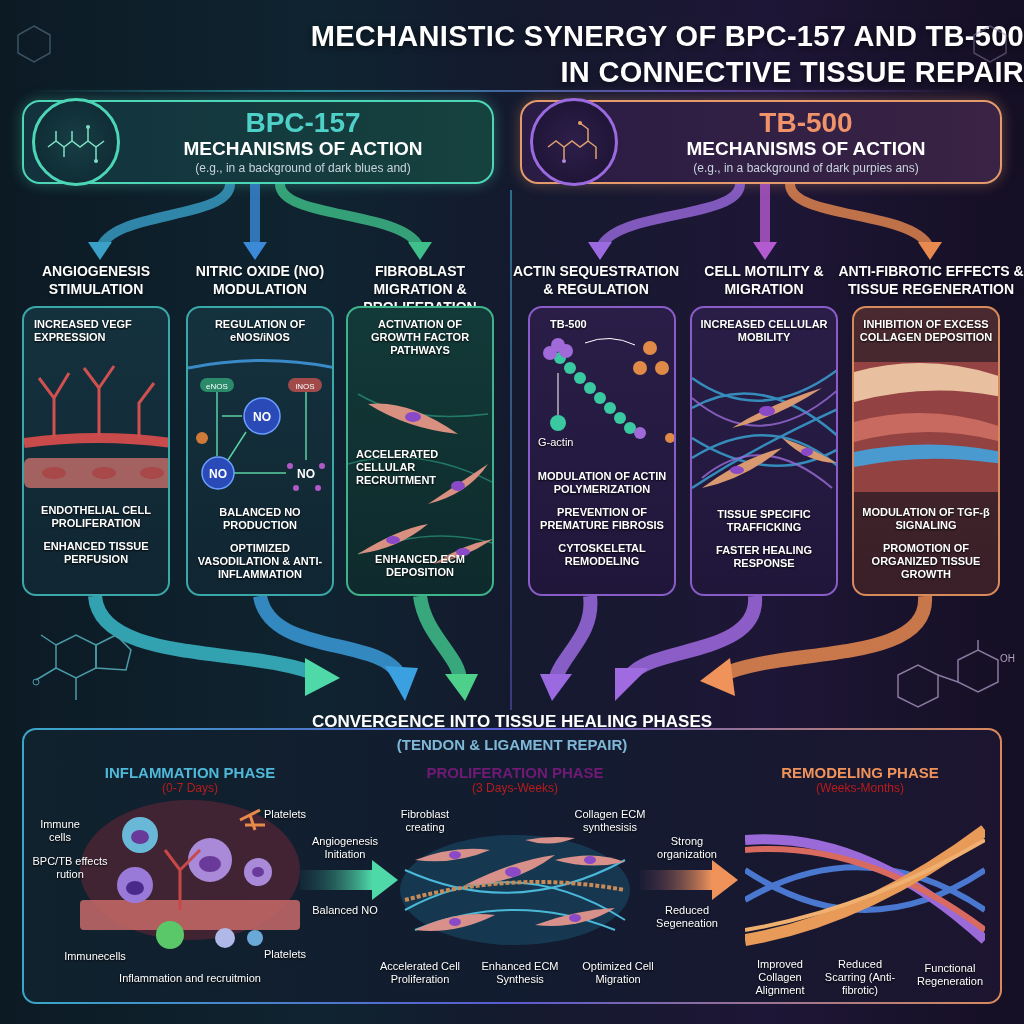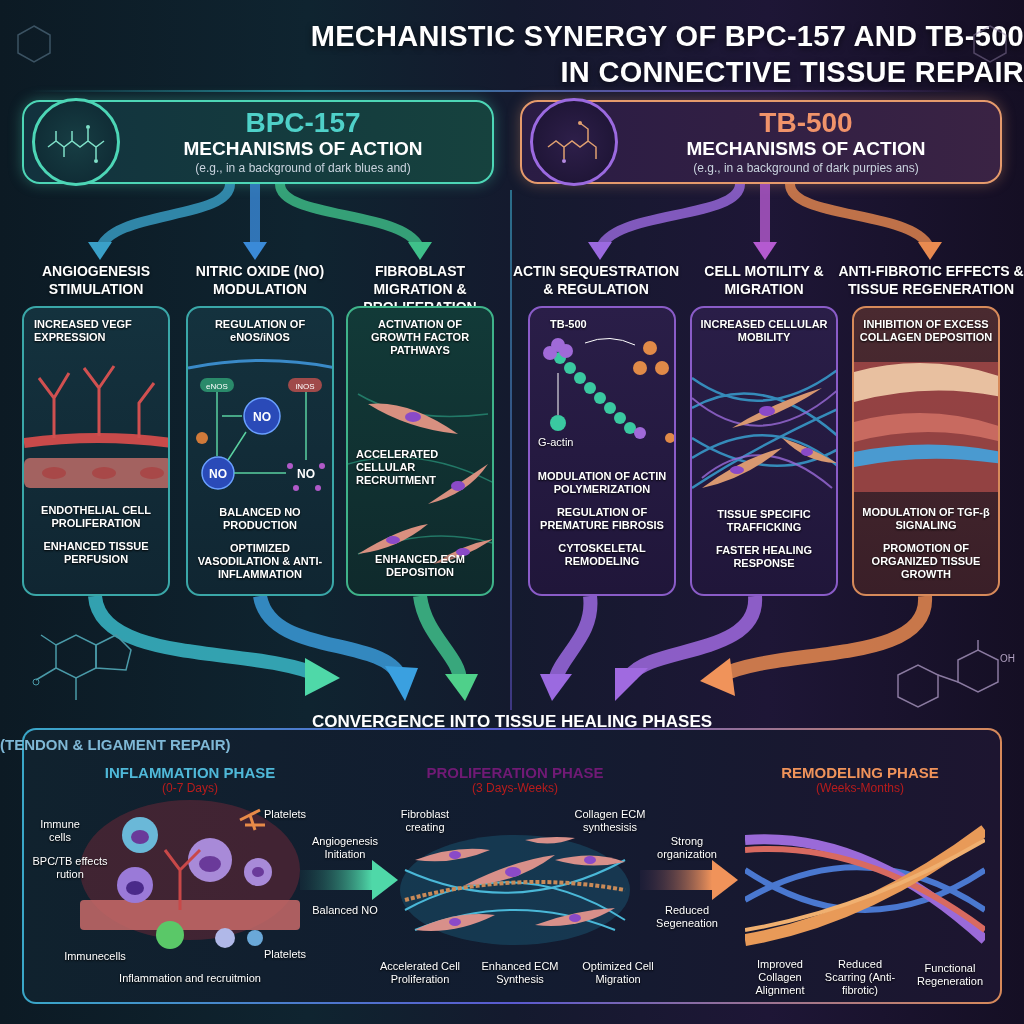--- a/index.html
+++ b/index.html
@@ -58,21 +58,21 @@
   .illus { position: absolute; left: 0; right: 0; }
 
   .bottom-box {
     left: 22px; top: 728px; width: 980px; height: 276px; border-radius: 14px;
     border: 2px solid transparent;
     background:
       linear-gradient(90deg, #10222e, #121c30 50%, #1d1530) padding-box,
       linear-gradient(90deg, #3aa7c8, #5a5ad0 50%, #d88a5a) border-box;
   }
   .conv-title { left: 0; top: 712px; width: 1024px; text-align: center; font-size: 17px; font-weight: 700; color: #fff; }
-  .conv-sub { left: 0; top: 736px; width: 1024px; font-size: 15px; font-weight: 700; color: #7fb8d6; }
+  .conv-sub { left: 0; top: 736px; width: 1024px; text-align: center; font-size: 15px; font-weight: 700; color: #7fb8d6; }
   .phase-title { font-size: 15px; font-weight: 700; text-align: center; }
   .phase-range { font-size: 12px; color: #b91c1c; text-align: center; }
   .lbl { font-size: 11px; line-height: 13px; color: #fff; text-align: center; text-shadow: 0 1px 2px #000; }
 </style>
 </head>
 <body>
 
 <div class="abs title">
   <div>MECHANISTIC SYNERGY OF BPC-157 AND TB-500</div>
   <div>IN CONNECTIVE TISSUE REPAIR</div>
@@ -214,21 +214,21 @@
         <circle cx="110" cy="35" r="7"></circle>
         <circle cx="132" cy="35" r="7"></circle>
         <circle cx="140" cy="105" r="5"></circle>
       </g>
     <circle cx="28" cy="90" r="8" fill="#3ac8a0"></circle>
     <path d="M28 40 L28 82" stroke="#fff" stroke-width="1"></path>
     <path d="M55 10 Q80 0 105 12" stroke="#fff" stroke-width="1" fill="none"></path>
   </svg>
   <div class="ptext" style="top:128px;text-align:left;left:8px;font-weight:400">G-actin</div>
   <div class="ptext" style="top:162px">MODULATION OF ACTIN POLYMERIZATION</div>
-  <div class="ptext" style="top:198px">REGULATION OF PREMATURE FIBROSIS</div>
+  <div class="ptext" style="top:198px">PREVENTION OF PREMATURE FIBROSIS</div>
   <div class="ptext" style="top:234px">CYTOSKELETAL REMODELING</div>
 </div>
 
 <div class="abs panel violet" style="left:690px">
   <div class="ptext" style="top:10px">INCREASED CELLULAR MOBILITY</div>
   <svg class="illus" style="top:40px" width="148" height="150">
     <path d="M0 30 Q70 80 148 20 M0 60 Q70 20 148 90 M0 110 Q80 60 148 120 M0 140 Q60 100 148 60 M0 90 Q80 140 148 100" stroke="#3aa8d8" stroke-width="2.5" fill="none" opacity="0.8"></path>
     <path d="M0 50 Q70 110 148 40 M10 130 Q70 80 140 140" stroke="#9a6ad8" stroke-width="2" fill="none" opacity="0.8"></path>
     <path d="M40 80 Q80 55 130 40 Q85 70 40 80Z" fill="#d89870"></path>
       <ellipse cx="75" cy="63" rx="8" ry="5" fill="#8a4ac8"></ellipse>

